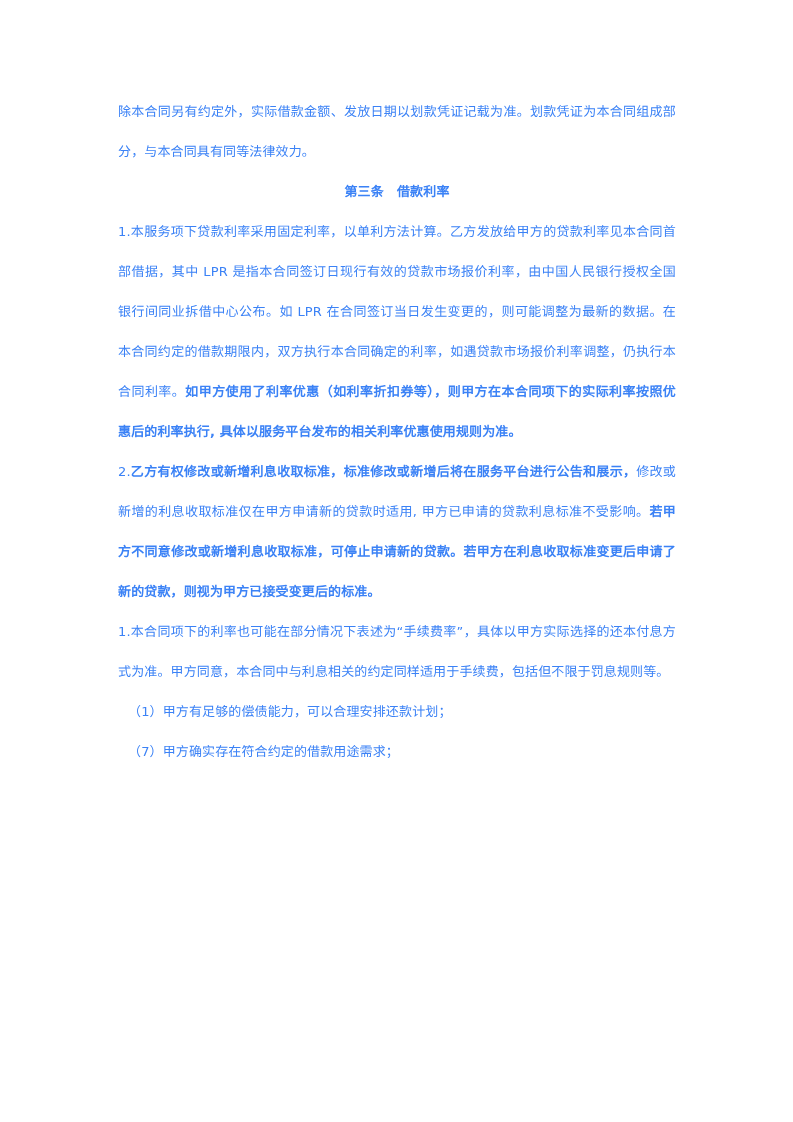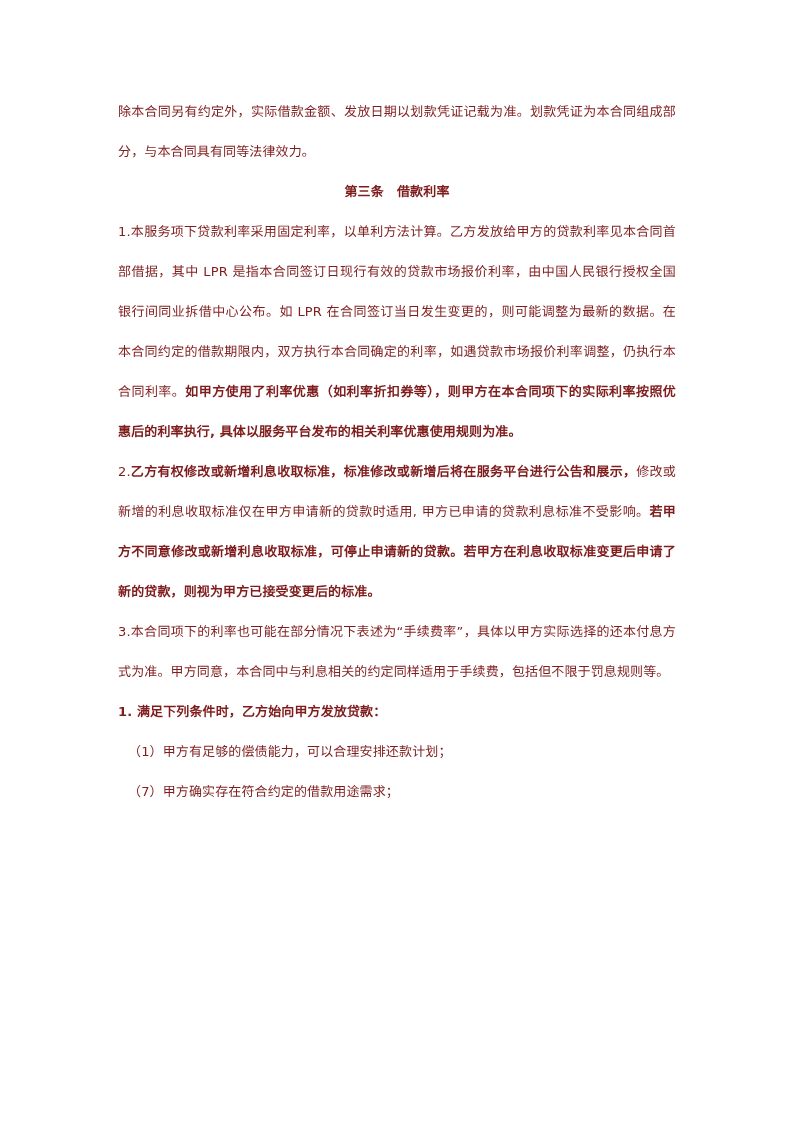--- a/index.html
+++ b/index.html
@@ -30,21 +30,21 @@
   .para,
   .heading,
   .list-item,
   .sub-item {
     margin: 0;
     line-height: 40px;
     letter-spacing: 0.01em;
     text-align: justify;
     text-justify: inter-ideograph;
     font-size: 13.0px;
-    color: #7f1d1d;
+    color: #3b82f6;
     word-break: break-all;
   }
   .para {
     font-weight: normal;
   }
   .heading {
     font-weight: bold;
     text-align: center;
   }
   .list-item {
@@ -68,24 +68,23 @@
   <div class="content">
 
     <p class="para">除本合同另有约定外，实际借款金额、发放日期以划款凭证记载为准。划款凭证为本合同组成部分，与本合同具有同等法律效力。</p>
 
     <p class="heading">第三条　借款利率</p>
 
     <p class="para"><span>1.本服务项下贷款利率采用固定利率，以单利方法计算。乙方发放给甲方的贷款利率见本合同首部借据，其中 LPR 是指本合同签订日现行有效的贷款市场报价利率，由中国人民银行授权全国银行间同业拆借中心公布。如 LPR 在合同签订当日发生变更的，则可能调整为最新的数据。在本合同约定的借款期限内，双方执行本合同确定的利率，如遇贷款市场报价利率调整，仍执行本合同利率。</span><span class="b">如甲方使用了利率优惠（如利率折扣券等），则甲方在本合同项下的实际利率按照优惠后的利率执行, 具体以服务平台发布的相关利率优惠使用规则为准。</span></p>
 
     <p class="para"><span>2.</span><span class="b">乙方有权修改或新增利息收取标准，标准修改或新增后将在服务平台进行公告和展示，</span><span>修改或新增的利息收取标准仅在甲方申请新的贷款时适用, 甲方已申请的贷款利息标准不受影响。</span><span class="b">若甲方不同意修改或新增利息收取标准，可停止申请新的贷款。若甲方在利息收取标准变更后申请了新的贷款，则视为甲方已接受变更后的标准。</span></p>
 
-    <p class="para">3.本合同项下的利率也可能在部分情况下表述为“手续费率”，具体以甲方实际选择的还本付息方式为准。甲方同意，本合同中与利息相关的约定同样适用于手续费，包括但不限于罚息规则等。</p>
+    <p class="para">1.本合同项下的利率也可能在部分情况下表述为“手续费率”，具体以甲方实际选择的还本付息方式为准。甲方同意，本合同中与利息相关的约定同样适用于手续费，包括但不限于罚息规则等。</p>
 
 
-    <p class="list-item">1. 满足下列条件时，乙方始向甲方发放贷款：</p>
 
     <p class="sub-item">（1）甲方有足够的偿债能力，可以合理安排还款计划；</p>
 
     <p class="sub-item">（7）甲方确实存在符合约定的借款用途需求；</p>
 
 
   </div>
 </div>
 
 </body></html>

